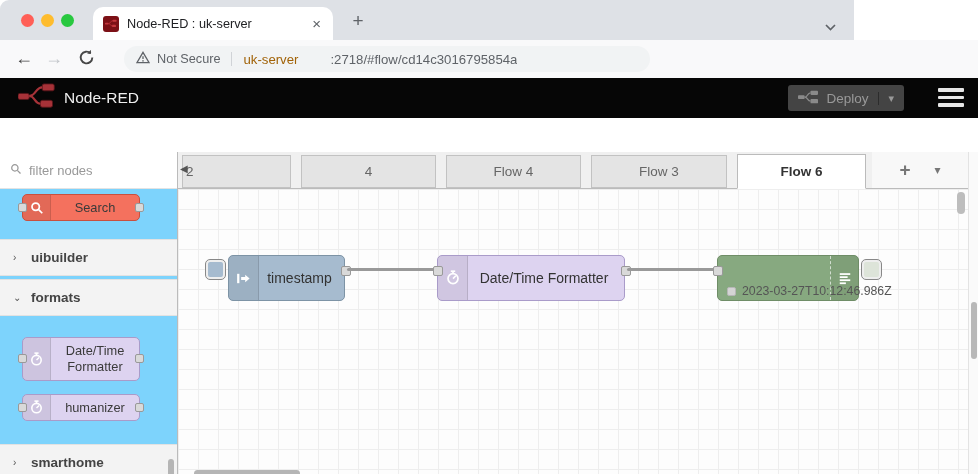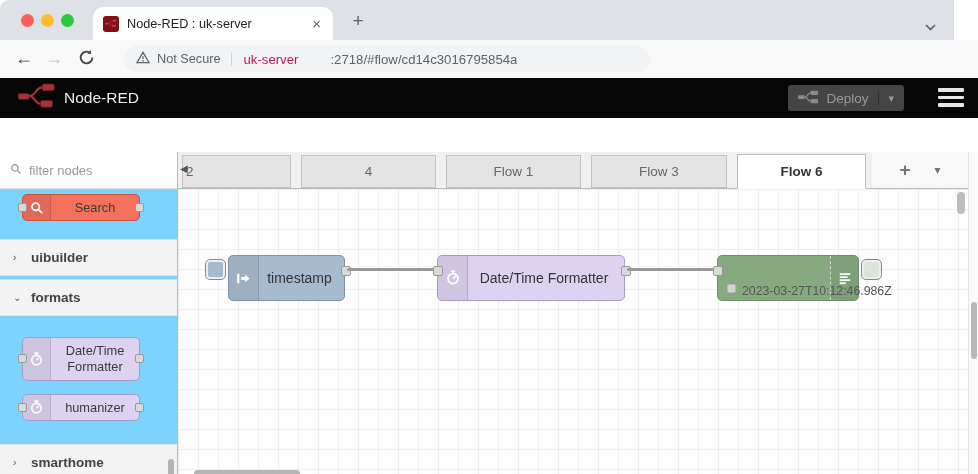--- a/index.html
+++ b/index.html
@@ -1,21 +1,21 @@
 <!DOCTYPE html>
 <html><head>
 <meta charset="utf-8">
 <style>
   * { margin:0; padding:0; box-sizing:border-box; }
   html,body { background:#ffffff; font-family:"Liberation Sans", sans-serif; }
   .screen { position:relative; width:978px; height:474px; overflow:hidden; background:#fff;
             border-radius:9px 9px 0 0; }
 
   
-  .tabstrip { position:absolute; left:0; top:0; width:954px; height:40px; background:#dee1e6; }
+  .tabstrip { position:absolute; left:0; top:0; width:854px; height:40px; background:#dee1e6; }
   .tl { position:absolute; top:14px; width:13px; height:13px; border-radius:50%; }
   .tl.red { left:21px; background:#ff5f57; }
   .tl.yellow { left:41px; background:#febc2e; }
   .tl.green { left:61px; background:#28c840; }
   .btab { position:absolute; left:93px; top:7px; width:240px; height:33px; background:#fff;
           border-radius:10px 10px 0 0; display:flex; align-items:center; padding:0 10px; gap:8px; }
   .favicon { width:16px; height:16px; background:#7c1016; border-radius:3px; flex:0 0 16px;
              display:flex; align-items:center; justify-content:center; }
   .btab-title { font-size:12.7px; color:#202124; white-space:nowrap; overflow:hidden; flex:1; }
   .btab-close { font-size:15px; color:#5f6368; cursor:default; padding:0 2px; }
@@ -25,21 +25,21 @@
 
   
   .toolbar { position:absolute; left:0; top:40px; width:978px; height:38px; background:#f9f9fa; }
   .navbtn { position:absolute; top:8px; font-size:18px; color:#474747; width:24px; text-align:center; }
   .navbtn.disabled { color:#c3c6ca; }
   .omnibox { position:absolute; left:124px; top:6px; width:526px; height:26px; background:#f1f3f4;
              border-radius:13px; display:flex; align-items:center; padding:0 12px; gap:7px; }
   .omni-sec { font-size:12.7px; color:#5f6368; white-space:nowrap; }
   .omni-div { width:1px; height:14px; background:#d0d3d7; margin:0 4px; }
   .omni-url { font-size:13.2px; white-space:nowrap; overflow:hidden; }
-  .omni-host { color:#be185d; }
+  .omni-host { color:#a16207; }
   .omni-path { color:#5f6368;margin-left:32px; }
   .tbicon { position:absolute; top:49px; }
   .avatar { position:absolute; left:913px; top:46px; width:26px; height:26px; border-radius:50%;
             background:radial-gradient(circle at 50% 38%, #d8ab84 0 34%, #8a5f46 60%, #53382c 100%);
             border:1px solid #cfcfcf; }
   .dots { position:absolute; left:951px; top:47px; font-size:16px; color:#5f6368; font-weight:bold; letter-spacing:0; }
 
   
   .nr-header { position:absolute; left:0; top:78px; width:978px; height:40px; background:#060606;
                display:flex; align-items:center; }
@@ -108,21 +108,21 @@
                   justify-content:center; font-size:14px; color:#333; }
   .node .icon-sec { position:absolute; top:0; bottom:0; width:30px; background:rgba(0,0,0,0.06);
                     display:flex; align-items:center; justify-content:center; }
   .icon-sec.left { left:0; border-right:1px solid rgba(0,0,0,0.12); border-radius:4px 0 0 4px; }
   .icon-sec.right { right:0; border-left:1px dashed rgba(255,255,255,0.65); border-radius:0 4px 4px 0; width:28px; }
   .port { position:absolute; width:10px; height:10px; background:#d9d9d9; border:1px solid #999; border-radius:2px; }
   .wire { position:absolute; height:3px; background:#999; border-radius:2px; }
   .iobtn { position:absolute; width:21px; height:21px; background:#eee; border:1.5px solid #888;
            border-radius:5px; padding:2px; }
   .iobtn .fill { width:100%; height:100%; border-radius:2px; }
-  .status { position:absolute; display:flex; gap:6px; }
+  .status { position:absolute; display:flex; align-items:center; gap:6px; }
   .status-dot { width:9px; height:9px; background:#d4d4d4; border:1px solid #b7b7b7; border-radius:2px; }
   .status-text { font-size:12.3px; color:#555; }
   .v-scroll { position:absolute; right:3px; top:3px; width:8px; height:22px; background:#bdbdbd; border-radius:4px; }
   .h-scroll { position:absolute; left:16px; bottom:5px; width:106px; height:7px; background:#b5b5b5; border-radius:4px; }
 
   .ws-footer { position:absolute; left:0; bottom:0; right:0; height:26px; background:#f3f3f3;
                border-top:1px solid #ccc; }
   .wsf-btn { position:absolute; top:3px; height:20px; border:1px solid #ccc; background:#f7f7f7;
              display:flex; align-items:center; justify-content:center; color:#555; }
   .wsf-search { left:8px; width:22px; }
@@ -354,21 +354,21 @@
     <div class="workspace">
       <div class="flowtabs">
         <span class="tab-left-scroll">◀</span>
         <div class="ftab first" style="left:4px; width:109px;">
           <span>2</span>
         </div>
         <div class="ftab" style="left:123px; width:135px;">
           <span>4</span>
         </div>
         <div class="ftab" style="left:268px; width:135px;">
-          <span>Flow 1</span>
+          <span>Flow 4</span>
         </div>
         <div class="ftab" style="left:413px; width:136px;">
           <span>Flow 3</span>
         </div>
         <div class="ftab active" style="left:559px; width:129px;">
           <span>Flow 6</span>
         </div>
         <div class="tabbar-right">
           <span class="tab-plus">+</span>
           <span class="tab-caret">▾</span>

